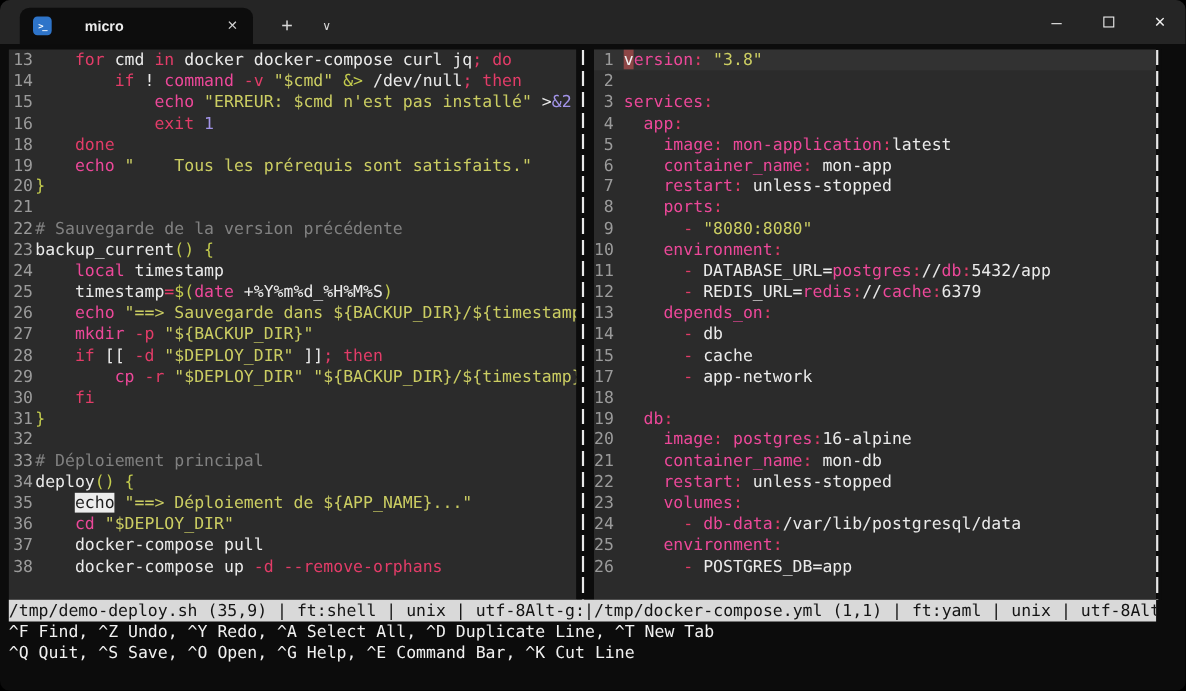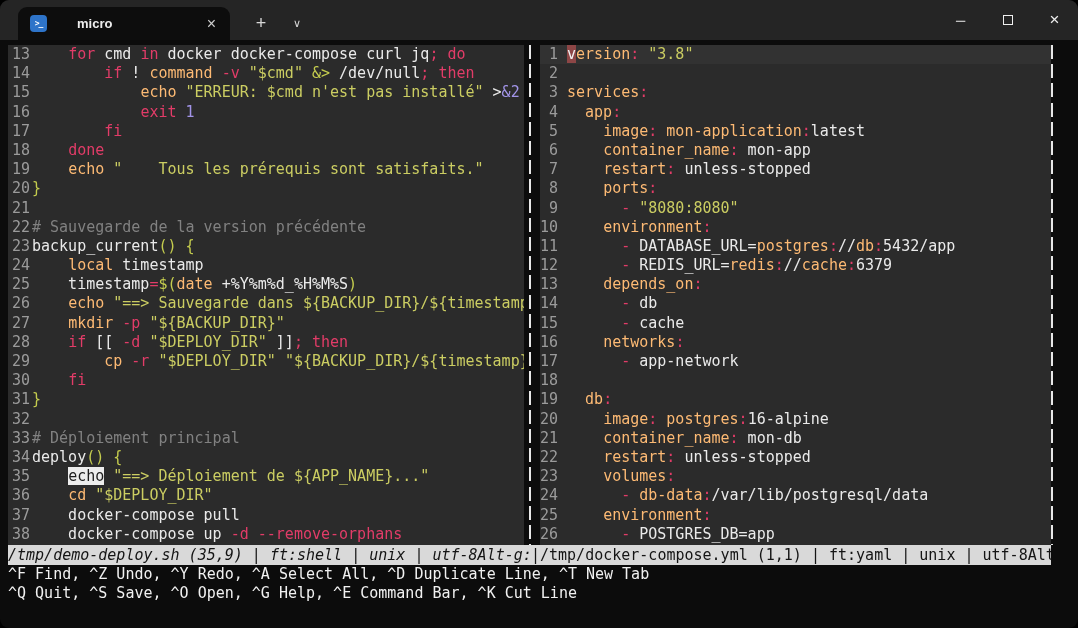--- a/index.html
+++ b/index.html
@@ -61,33 +61,33 @@
     position:absolute;top:0;bottom:0;width:2px;
     background:repeating-linear-gradient(to bottom,#e8e8e8 0 14px,transparent 14px 19.2px);
   }
   .divider .dash{left:5px;}
   .scrollcol{width:5px;position:relative;background:#0c0c0c;flex:none;}
   .scrollcol .dash{left:0;}
   .edge-fill{flex:1;background:#0c0c0c;}
   
   .t-w{color:#eaeaea;}
   .t-k{color:#e23c68;}
-  .t-c{color:#fdba74;}
+  .t-c{color:#ec4899;}
   .t-s{color:#cbcd62;}
   .t-y{color:#c4cc4e;}
   .t-p{color:#a294e8;}
   .t-g{color:#818181;}
   .t-sel{background:#ededed;color:#1c1c1c;}
   .t-cur{background:#8d4646;color:#f2f2f2;}
   
   .statusbar{
     margin-left:8px;width:1043px;height:20px;background:#d9d9d9;color:#141414;
     font-size:15px;line-height:20px;display:flex;white-space:pre;overflow:hidden;
   }
-  .statusbar .s-left{width:523px;overflow:hidden;flex:none;font-style:italic;}
+  .statusbar .s-left{width:523px;overflow:hidden;flex:none;}
   .statusbar .s-div{width:9px;text-align:center;flex:none;}
   .statusbar .s-right{flex:1;overflow:hidden;text-align:center;}
   
   .helpline{
     margin-left:8px;color:#f1f1f1;font-size:15px;line-height:19.2px;
     height:19.2px;white-space:pre;
   }
 </style>
 </head>
 <body>
@@ -111,21 +111,20 @@
   </div>
 
   <div class="terminal">
     <div class="editor-row">
       <div class="pad-left"></div>
       <div class="pane left">
           <div class="line"><span class="gut">13</span><span class="t-w">    </span><span class="t-k">for</span><span class="t-w"> cmd </span><span class="t-k">in</span><span class="t-w"> docker docker-compose curl jq</span><span class="t-k">;</span><span class="t-w"> </span><span class="t-k">do</span></div>
           <div class="line"><span class="gut">14</span><span class="t-w">        </span><span class="t-k">if</span><span class="t-w"> ! </span><span class="t-c">command</span><span class="t-w"> </span><span class="t-k">-v</span><span class="t-w"> </span><span class="t-s">"$cmd"</span><span class="t-w"> </span><span class="t-y">&amp;&gt;</span><span class="t-w"> /dev/null</span><span class="t-k">;</span><span class="t-w"> </span><span class="t-k">then</span></div>
           <div class="line"><span class="gut">15</span><span class="t-w">            </span><span class="t-c">echo</span><span class="t-w"> </span><span class="t-s">"ERREUR: $cmd n'est pas installé"</span><span class="t-w"> &gt;</span><span class="t-p">&amp;2</span></div>
           <div class="line"><span class="gut">16</span><span class="t-w">            </span><span class="t-k">exit</span><span class="t-w"> </span><span class="t-p">1</span></div>
-          <div class="line"><span class="gut">17</span><span class="t-w">        </span><span class="t-k">fi</span></div>
           <div class="line"><span class="gut">18</span><span class="t-w">    </span><span class="t-k">done</span></div>
           <div class="line"><span class="gut">19</span><span class="t-w">    </span><span class="t-c">echo</span><span class="t-w"> </span><span class="t-s">"    Tous les prérequis sont satisfaits."</span></div>
           <div class="line"><span class="gut">20</span><span class="t-y">}</span></div>
           <div class="line"><span class="gut">21</span></div>
           <div class="line"><span class="gut">22</span><span class="t-g"># Sauvegarde de la version précédente</span></div>
           <div class="line"><span class="gut">23</span><span class="t-w">backup_current</span><span class="t-y">()</span><span class="t-w"> </span><span class="t-y">{</span></div>
           <div class="line"><span class="gut">24</span><span class="t-w">    </span><span class="t-c">local</span><span class="t-w"> timestamp</span></div>
           <div class="line"><span class="gut">25</span><span class="t-w">    timestamp</span><span class="t-k">=</span><span class="t-y">$(</span><span class="t-c">date</span><span class="t-w"> +%Y%m%d_%H%M%S</span><span class="t-y">)</span></div>
           <div class="line"><span class="gut">26</span><span class="t-w">    </span><span class="t-c">echo</span><span class="t-w"> </span><span class="t-s">"==&gt; Sauvegarde dans ${BACKUP_DIR}/${timestamp</span></div>
           <div class="line"><span class="gut">27</span><span class="t-w">    </span><span class="t-c">mkdir</span><span class="t-w"> </span><span class="t-k">-p</span><span class="t-w"> </span><span class="t-s">"${BACKUP_DIR}"</span></div>
@@ -153,21 +152,20 @@
           <div class="line"><span class="gut">6</span><span class="t-w">    </span><span class="t-c">container_name</span><span class="t-k">:</span><span class="t-w"> mon-app</span></div>
           <div class="line"><span class="gut">7</span><span class="t-w">    </span><span class="t-c">restart</span><span class="t-k">:</span><span class="t-w"> unless-stopped</span></div>
           <div class="line"><span class="gut">8</span><span class="t-w">    </span><span class="t-c">ports</span><span class="t-k">:</span></div>
           <div class="line"><span class="gut">9</span><span class="t-w">      </span><span class="t-k">-</span><span class="t-w"> </span><span class="t-s">"8080:8080"</span></div>
           <div class="line"><span class="gut">10</span><span class="t-w">    </span><span class="t-c">environment</span><span class="t-k">:</span></div>
           <div class="line"><span class="gut">11</span><span class="t-w">      </span><span class="t-k">-</span><span class="t-w"> DATABASE_URL=</span><span class="t-c">postgres</span><span class="t-k">:</span><span class="t-w">//</span><span class="t-c">db</span><span class="t-k">:</span><span class="t-w">5432/app</span></div>
           <div class="line"><span class="gut">12</span><span class="t-w">      </span><span class="t-k">-</span><span class="t-w"> REDIS_URL=</span><span class="t-c">redis</span><span class="t-k">:</span><span class="t-w">//</span><span class="t-c">cache</span><span class="t-k">:</span><span class="t-w">6379</span></div>
           <div class="line"><span class="gut">13</span><span class="t-w">    </span><span class="t-c">depends_on</span><span class="t-k">:</span></div>
           <div class="line"><span class="gut">14</span><span class="t-w">      </span><span class="t-k">-</span><span class="t-w"> db</span></div>
           <div class="line"><span class="gut">15</span><span class="t-w">      </span><span class="t-k">-</span><span class="t-w"> cache</span></div>
-          <div class="line"><span class="gut">16</span><span class="t-w">    </span><span class="t-c">networks</span><span class="t-k">:</span></div>
           <div class="line"><span class="gut">17</span><span class="t-w">      </span><span class="t-k">-</span><span class="t-w"> app-network</span></div>
           <div class="line"><span class="gut">18</span></div>
           <div class="line"><span class="gut">19</span><span class="t-w">  </span><span class="t-c">db</span><span class="t-k">:</span></div>
           <div class="line"><span class="gut">20</span><span class="t-w">    </span><span class="t-c">image</span><span class="t-k">:</span><span class="t-w"> </span><span class="t-c">postgres</span><span class="t-k">:</span><span class="t-w">16-alpine</span></div>
           <div class="line"><span class="gut">21</span><span class="t-w">    </span><span class="t-c">container_name</span><span class="t-k">:</span><span class="t-w"> mon-db</span></div>
           <div class="line"><span class="gut">22</span><span class="t-w">    </span><span class="t-c">restart</span><span class="t-k">:</span><span class="t-w"> unless-stopped</span></div>
           <div class="line"><span class="gut">23</span><span class="t-w">    </span><span class="t-c">volumes</span><span class="t-k">:</span></div>
           <div class="line"><span class="gut">24</span><span class="t-w">      </span><span class="t-k">-</span><span class="t-w"> </span><span class="t-c">db-data</span><span class="t-k">:</span><span class="t-w">/var/lib/postgresql/data</span></div>
           <div class="line"><span class="gut">25</span><span class="t-w">    </span><span class="t-c">environment</span><span class="t-k">:</span></div>
           <div class="line"><span class="gut">26</span><span class="t-w">      </span><span class="t-k">-</span><span class="t-w"> POSTGRES_DB=app</span></div>

